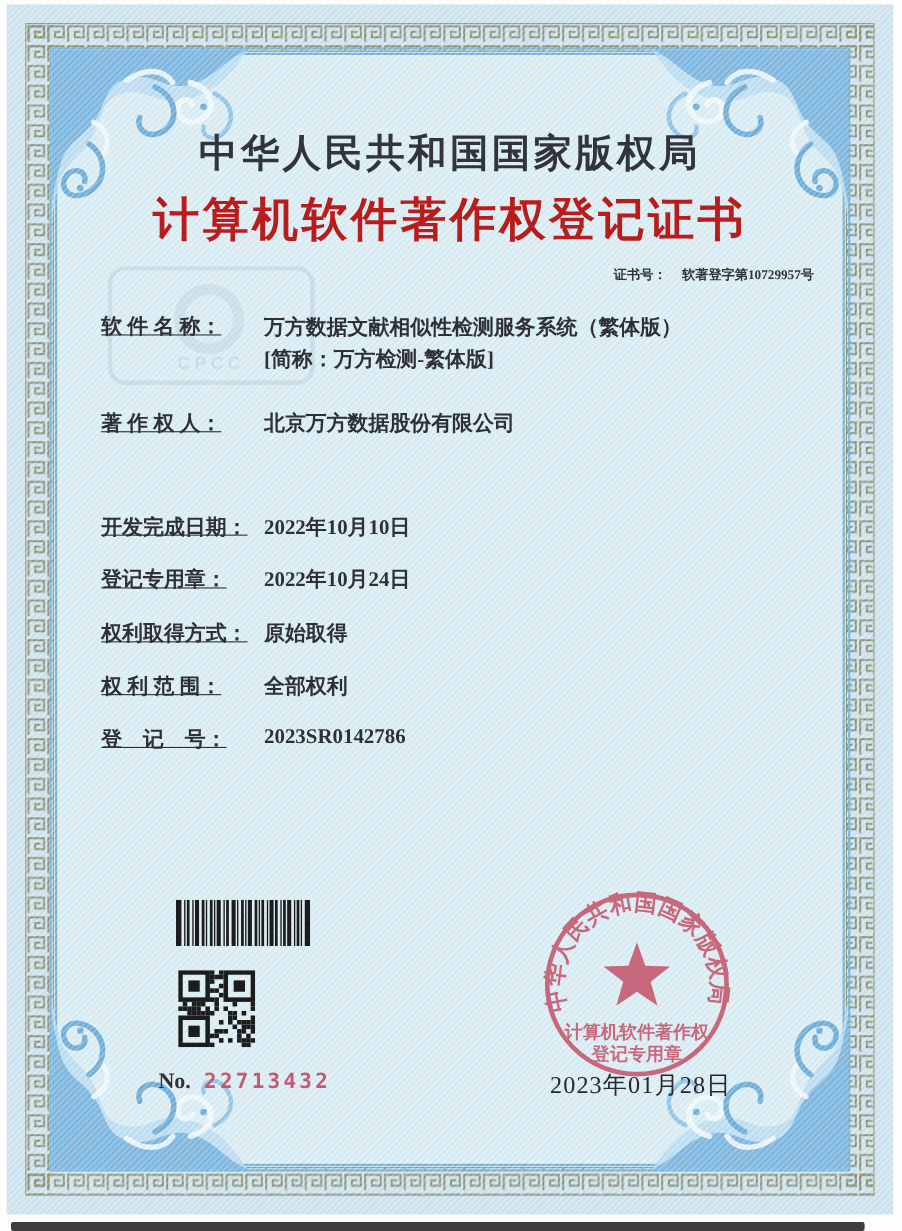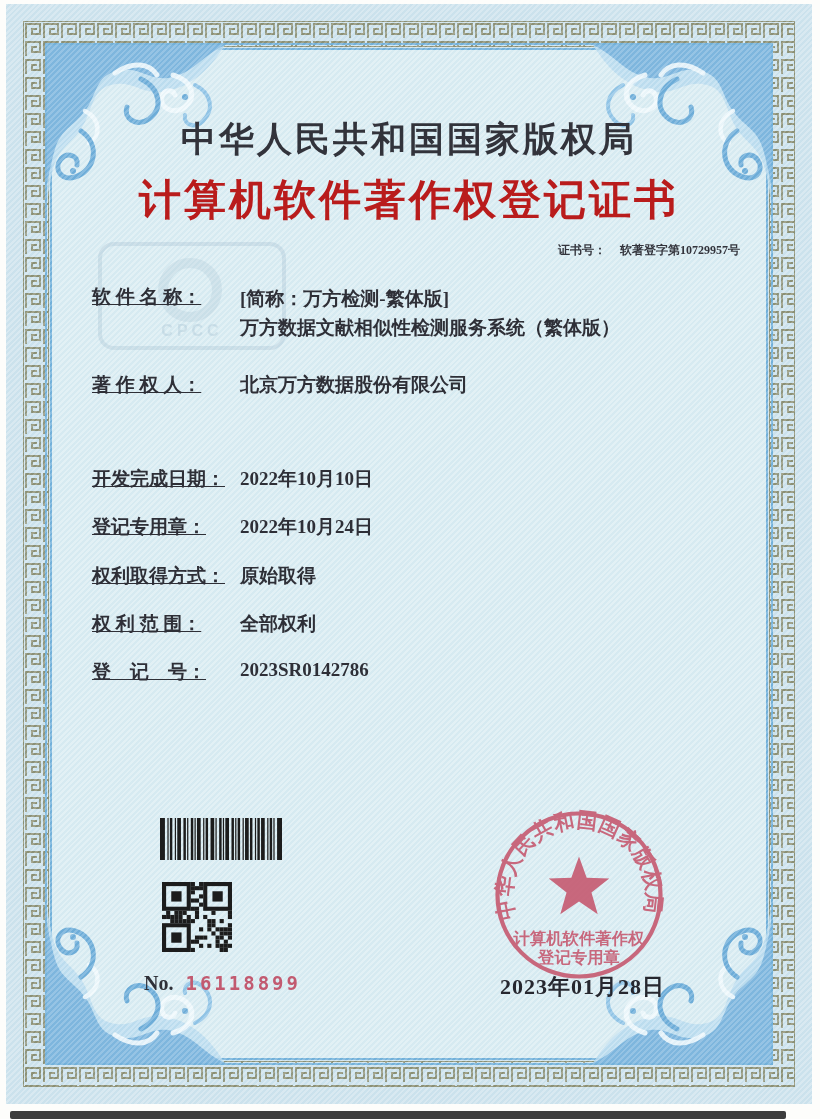--- a/index.html
+++ b/index.html
@@ -50,21 +50,21 @@
 
   .barcode { position:absolute; left:154px; top:814px; width:122px; height:42px; }
   .qr { position:absolute; left:156px; top:878px; width:70px; height:70px; }
 
   .serial { position:absolute; left:138px; top:968px; font-size:20px; color:#2f3038; }
   .serial .no-lbl { font-weight:bold; margin-right:12px;margin-top:48px; }
   .serial .no-val { font-family:"DejaVu Sans Mono","Liberation Mono",monospace;
            color:#c25a70; font-weight:bold; letter-spacing:3px; font-size:19px; }
 
   .seal { position:absolute; left:484px; top:802px; width:178px; height:178px; opacity:.88; }
-  .issue-date { position:absolute; left:494px; top:968px; font-size:22px; font-weight:bold;
+  .issue-date { position:absolute; left:494px; top:968px; font-size:22px; font-weight:normal;
            letter-spacing:1px; color:#26272f; }
 
   .scan-strip { position:absolute; left:10px; right:34px; bottom:0; height:8px;
            background:#3d3d3d; border-radius:2px; }
 </style>
 </head>
 <body>
 
 <div class="stage">
   <div class="paper">
@@ -143,22 +143,22 @@
 
     <div class="authority">中华人民共和国国家版权局</div>
     <div class="cert-title">计算机软件著作权登记证书</div>
     <div class="certno">
       <span class="lbl">证书号：</span><span>软著登字第10729957号</span>
     </div>
 
     <div class="row" style="top:280px;">
       <span class="lbl">软 件 名 称：</span>
       <span class="val">
+        <span class="vline">万方数据文献相似性检测服务系统（繁体版）</span>
         <span class="vline">[简称：万方检测-繁体版]</span>
-        <span class="vline">万方数据文献相似性检测服务系统（繁体版）</span>
       </span>
     </div>
     <div class="row" style="top:368px;">
       <span class="lbl">著 作 权 人：</span>
       <span class="val">北京万方数据股份有限公司</span>
     </div>
     <div class="row" style="top:462px;">
       <span class="lbl">开发完成日期：</span>
       <span class="val">2022年10月10日</span>
     </div>
@@ -284,21 +284,21 @@
         <rect x="60" y="64" width="4" height="4" fill="#1c1c1c"></rect>
         <rect x="2" y="2" width="24" height="24" fill="none" stroke="#1c1c1c" stroke-width="4"></rect>
         <rect x="9" y="9" width="10" height="10" fill="#1c1c1c"></rect>
         <rect x="42" y="2" width="24" height="24" fill="none" stroke="#1c1c1c" stroke-width="4"></rect>
         <rect x="49" y="9" width="10" height="10" fill="#1c1c1c"></rect>
         <rect x="2" y="42" width="24" height="24" fill="none" stroke="#1c1c1c" stroke-width="4"></rect>
         <rect x="9" y="49" width="10" height="10" fill="#1c1c1c"></rect>
       </svg>
 
     <div class="serial">
-      <span class="no-lbl">No.</span><span class="no-val">16118899</span>
+      <span class="no-lbl">No.</span><span class="no-val">22713432</span>
     </div>
 
     <svg class="seal" viewBox="0 0 190 190">
       <defs>
         <path id="sealArc" d="M27.3,119.6 A72,72 0 1 1 162.7,119.6" fill="none"></path>
       </defs>
       <circle cx="95" cy="95" r="87" fill="none" stroke="#c5566d" stroke-width="4.5"></circle>
       <polygon points="95,54 103.2,76.7 127.3,77.5 108.3,92.3 115,115.5 95,102 75,115.5 81.7,92.3 62.7,77.5 86.8,76.7" fill="#c5566d"></polygon>
       <text font-size="23" font-weight="bold" fill="#c5566d" letter-spacing="1">
         <textPath href="#sealArc" startOffset="0" textLength="270" lengthAdjust="spacingAndGlyphs">中华人民共和国国家版权局</textPath>

